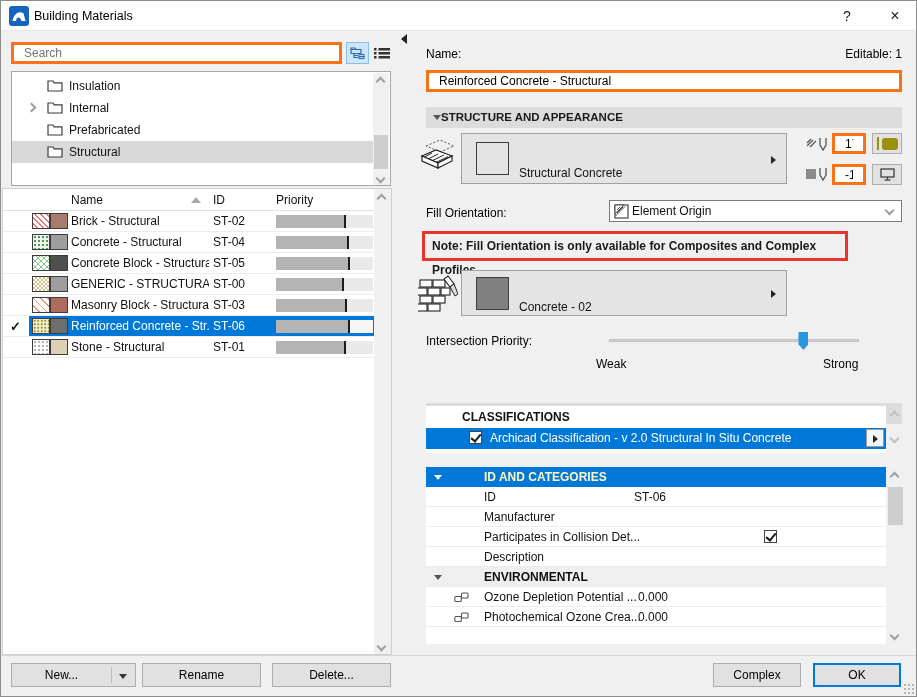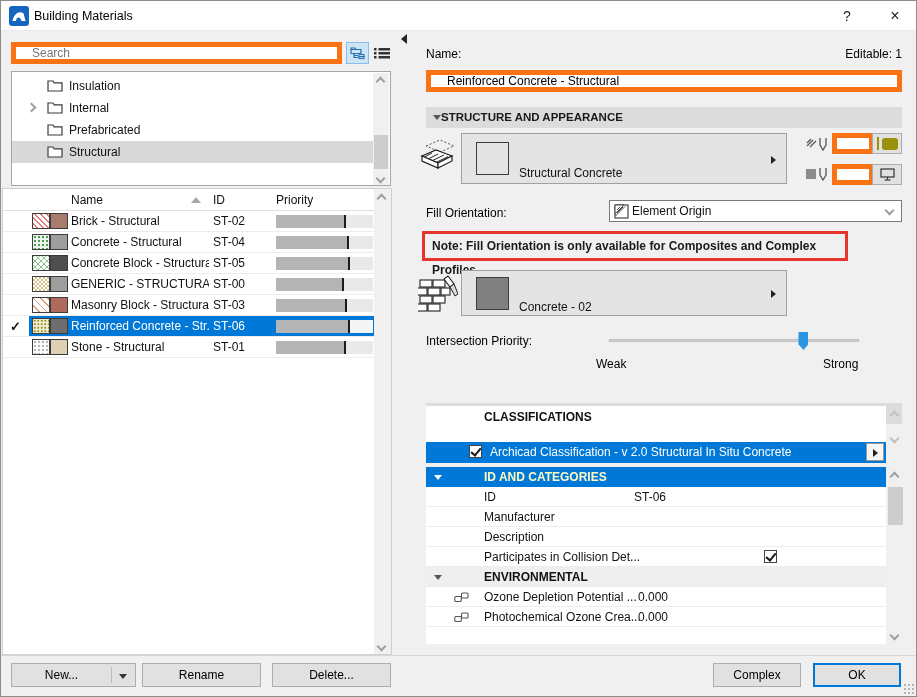--- a/index.html
+++ b/index.html
@@ -12,21 +12,21 @@
 
   
   .titlebar { position:absolute; left:0; top:0; width:100%; height:30px; background:#ffffff; border-bottom:1px solid #e8e8e8; }
   .title-text { position:absolute; left:33px; top:8px; font-size:12.5px; color:#000; }
   .logo { position:absolute; left:8px; top:5px; width:20px; height:20px; }
   .win-btn { position:absolute; top:0; width:32px; height:30px; text-align:center; line-height:30px; font-size:14px; color:#222; cursor:default; }
   .help-btn { left:830px; }
   .close-btn { left:878px; font-size:16px; }
 
   
-  .tbox { background:#fff; border:5px solid #f97316; font-size:12px; padding:2px 16px; color:#000; font-family:"Liberation Sans",sans-serif; }
+  .tbox { background:#fff; border:3px solid #f97316; font-size:12px; padding:2px 10px; color:#000; font-family:"Liberation Sans",sans-serif; }
   .btn { background:#e1e1e1; border:1px solid #adadad; font-size:12px; color:#000; text-align:center; font-family:"Liberation Sans",sans-serif; }
   .whitebox { background:#fff; border:1px solid #a6a6a6; }
   .sechdr { background:#dcdcdc; height:21px; line-height:21px; font-weight:bold; font-size:11.5px; color:#1a1a1a; padding-left:22px; position:relative; }
   .tri-down { width:0; height:0; border-left:4px solid transparent; border-right:4px solid transparent; border-top:5px solid #555; position:absolute; }
   .tri-down.white { border-top-color:#fff; }
   .tri-up-sort { width:0; height:0; border-left:5px solid transparent; border-right:5px solid transparent; border-bottom:6px solid #a9a9a9; position:absolute; }
   .tri-right-black { width:0; height:0; border-top:4px solid transparent; border-bottom:4px solid transparent; border-left:5px solid #222; position:absolute; }
   .tri-left-black { width:0; height:0; border-top:5px solid transparent; border-bottom:5px solid transparent; border-right:6px solid #222; position:absolute; }
   .chev { width:7px; height:7px; border-left:2px solid #9f9f9f; border-top:2px solid #9f9f9f; position:absolute; }
   .chev.up { transform:rotate(45deg); }
@@ -82,21 +82,21 @@
   .bigbtn .blabel { margin-left:10px; flex:1;margin-top:28px; }
   .penrow-input { position:absolute; width:34px; height:21px; text-align:left; }
   .minibtn { position:absolute; width:30px; height:21px; display:flex; align-items:center; justify-content:center; }
   .pen-swatch-line { width:2px; height:13px; margin-right:3px; }
   .pen-swatch { width:16px; height:12px; border-radius:3px; }
   .dropdown { position:absolute; left:608px; top:199px; width:293px; height:22px; background:#fff; border:1px solid #7a7a7a; display:flex; align-items:center; padding:0 4px; }
   .note { position:absolute; left:421px; top:230px; width:426px; height:30px; border:3px solid #e5352c; background:#f0f0f0; line-height:24px; padding-left:7px; font-weight:bold; color:#1a1a1a; }
   .slider-track { position:absolute; left:608px; top:338px; width:250px; height:3px; background:#d4d4d4; border:1px solid #c0c0c0; }
   .slider-thumb { position:absolute; top:-8px; width:10px; height:18px; background:#2b96e0; clip-path:polygon(0 0,100% 0,100% 68%,50% 100%,0 68%); }
   .class-box { position:absolute; left:425px; top:405px; width:460px; height:47px; background:#fff; }
-  .class-hdr { height:36px; line-height:22px; padding-left:58px; font-weight:bold; }
+  .class-hdr { height:22px; line-height:22px; padding-left:36px; font-weight:bold; }
   .class-row { position:relative; height:21px; background:#0078d7; color:#fff; line-height:21px; }
   .props { position:absolute; left:425px; top:466px; width:460px; height:177px; background:#fff; overflow:hidden; }
   .prow { position:relative; height:20px; line-height:20px; border-bottom:1px solid #ededed; }
   .prow .plabel { position:absolute; left:58px; top:0; }
   .prow .pvalue { position:absolute; left:208px; top:0; }
   .phdr-blue { background:#0078d7; color:#fef9c3; font-weight:bold; border-bottom:none; }
   .phdr-gray { background:#efefef; color:#111; font-weight:bold; }
   .link-ico { position:absolute; left:28px; top:5px; }
   .grip { position:absolute; right:2px; bottom:2px; width:11px; height:11px; background:radial-gradient(#b5b5b5 1.2px, transparent 1.3px); background-size:4px 4px; }
 </style>
@@ -370,26 +370,26 @@
     </div>
     <div class="prow">
       <span class="plabel">ID</span>
       <span class="pvalue">ST-06</span>
     </div>
     <div class="prow">
       <span class="plabel">Manufacturer</span>
       <span class="pvalue"></span>
     </div>
     <div class="prow">
+      <span class="plabel">Participates in Collision Det...</span>
+      <span class="checkbox" style="position:absolute; left:338px; top:3px;"></span>
+    </div>
+    <div class="prow">
       <span class="plabel">Description</span>
       <span class="pvalue"></span>
-    </div>
-    <div class="prow">
-      <span class="plabel">Participates in Collision Det...</span>
-      <span class="checkbox" style="position:absolute; left:338px; top:3px;"></span>
     </div>
     <div class="prow phdr-gray">
       <span class="tri-down" style="left:8px; top:8px;"></span>
       <span class="plabel">ENVIRONMENTAL</span>
     </div>
     <div class="prow">
       <svg class="link-ico" width="15" height="11" viewBox="0 0 15 11">
           <rect x="0.8" y="4.5" width="6.5" height="5" rx="1" fill="none" stroke="#555" stroke-width="1.1"></rect>
           <rect x="7.5" y="1" width="6.5" height="5" rx="1" fill="none" stroke="#555" stroke-width="1.1"></rect>
         </svg>

